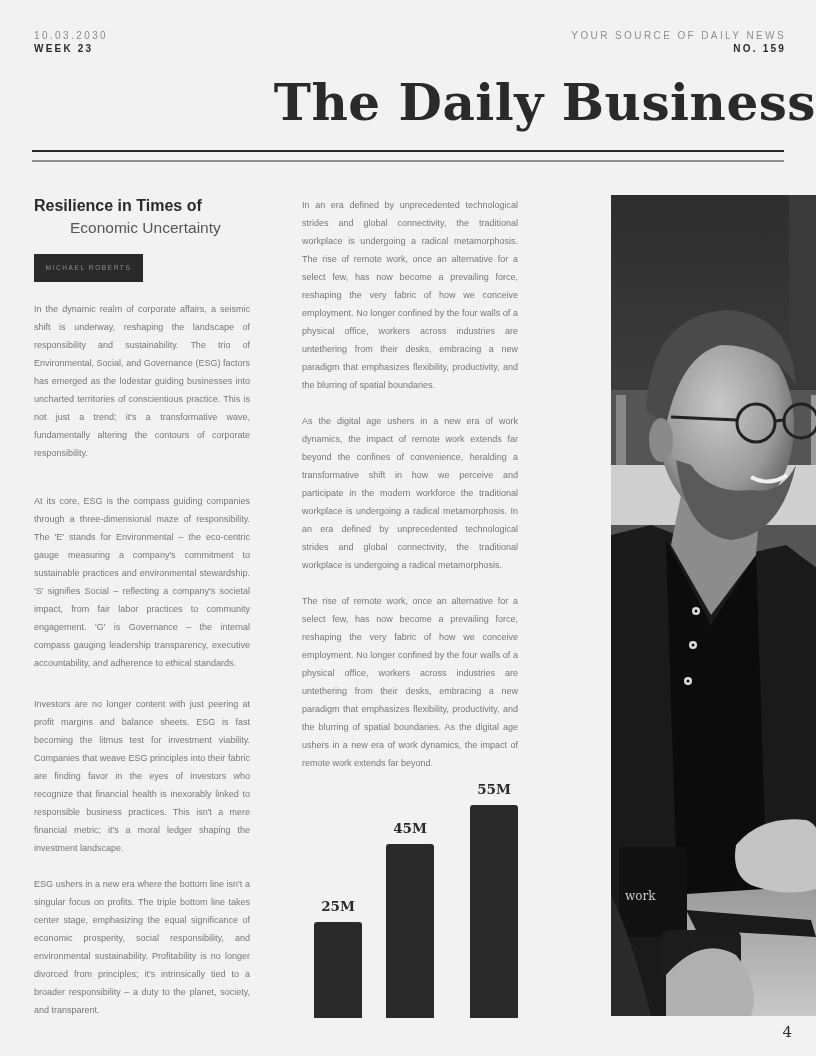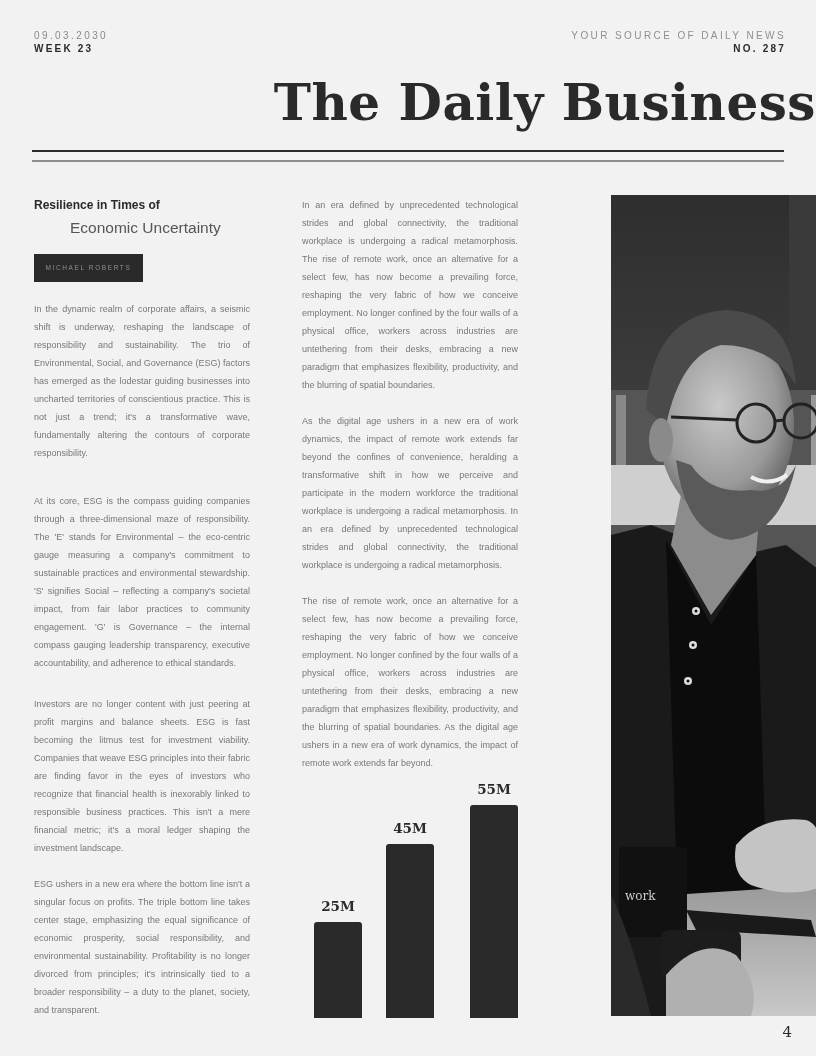--- a/index.html
+++ b/index.html
@@ -15,21 +15,21 @@
   .issue { font-size: 10px; letter-spacing: 2.2px; color: #2a2a2a; font-weight: bold; line-height: 14px; }
 
   .masthead { position: absolute; left: 0; right: 0; top: 72px; text-align: right;
     font-family: "DejaVu Serif", serif; font-weight: bold; font-size: 50px; line-height: 62px;
     color: #2a2a2a; letter-spacing: 0.5px; }
 
   .rule-dark { position: absolute; left: 32px; width: 752px; top: 150px; height: 2px; background: #2a2a2a; }
   .rule-light { position: absolute; left: 32px; width: 752px; top: 160px; height: 2px; background: #8f8f8f; }
 
   .col1 { position: absolute; left: 34px; top: 195px; width: 216px; }
-  .headline-1 { font-size: 12px; font-weight: bold; color: #2a2a2a; line-height: 21px; }
+  .headline-1 { font-size: 16px; font-weight: bold; color: #2a2a2a; line-height: 21px; }
   .headline-2 { font-size: 15.5px; color: #555; line-height: 24px; margin-left: 36px; }
   .byline { display: inline-block; margin-top: 14px; background: #2a2a2a; color: #8f8f8f;
     font-size: 6.5px; letter-spacing: 1.6px; height: 28px; line-height: 28px; width: 109px; text-align: center; }
 
   .body-text { font-size: 9px; line-height: 18px; color: #777; text-align: justify; }
   .col1 .body-text { margin-top: 0; }
   .col1 .p1 { position: absolute; top: 105px; }
   .col1 .p2 { position: absolute; top: 297px; }
   .col1 .p3 { position: absolute; top: 500px; }
   .col1 .p4 { position: absolute; top: 680px; }
@@ -47,27 +47,27 @@
   .bar-label { position: absolute; left: -10px; width: 68px; text-align: center;
     font-family: "DejaVu Serif", serif; font-weight: bold; font-size: 13.5px; color: #2a2a2a; }
 
   .photo { position: absolute; left: 571px; top: 195px; width: 215px; height: 821px; overflow: hidden; background: #c4b5fd; margin-left: 40px; }
   .page-num { position: absolute; right: 24px; top: 1023px; font-family: "DejaVu Serif", serif; font-size: 15px; color: #2a2a2a; }
 </style>
 </head>
 <body>
 
 <div class="top-left">
-  <div class="date">09.03.2030</div>
+  <div class="date">10.03.2030</div>
   <div class="week">WEEK 23</div>
 </div>
 
 <div class="top-right">
   <div class="tagline">YOUR SOURCE OF DAILY NEWS</div>
-  <div class="issue">NO. 287</div>
+  <div class="issue">NO. 159</div>
 </div>
 
 <h1 class="masthead">The Daily Business</h1>
 
 <div class="rule-dark"></div>
 <div class="rule-light"></div>
 
 <section class="col1">
   <div class="headline-1">Resilience in Times of</div>
   <div class="headline-2">Economic Uncertainty</div>

